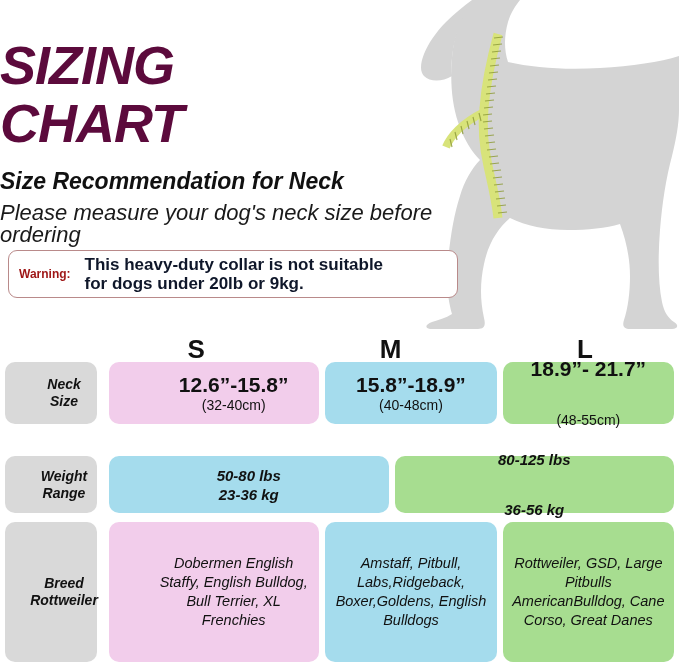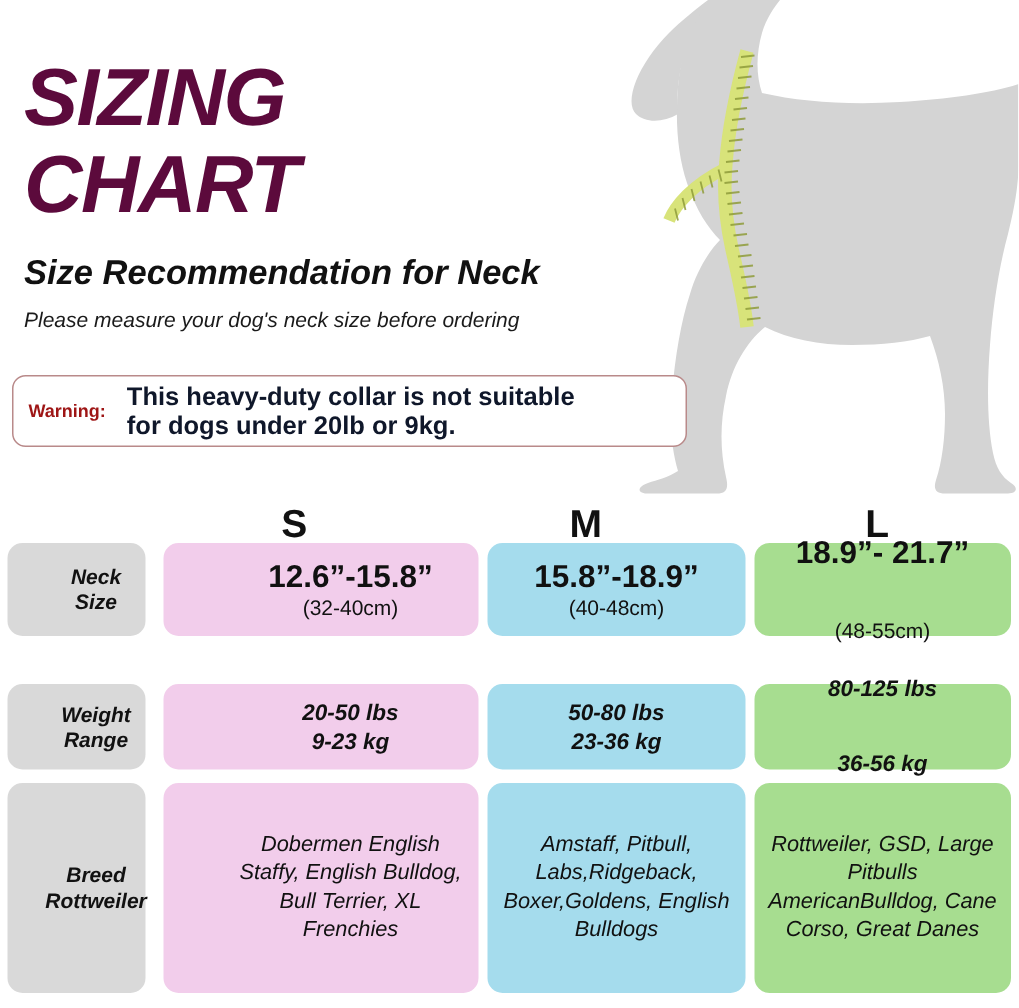--- a/index.html
+++ b/index.html
@@ -22,21 +22,21 @@
     left: 380px;
     top: 0px;
     width: 299px;
     height: 330px;
     z-index: 0;
   }
 
   
   #header-block {
     position: absolute;
-    left: 16px;
+    left: 0;
     top: 36px;
     width: 470px;
     z-index: 2;
   }
   .title-line {
     font-family: "Liberation Sans", sans-serif;
     font-weight: bold;
     font-style: italic;
     font-size: 54px;
     line-height: 58px;
@@ -50,21 +50,21 @@
     font-style: italic;
     font-size: 23px;
     line-height: 26px;
     color: #111111;
   }
   #instruction {
     margin-top: 8px;
     font-family: "Liberation Sans", sans-serif;
     font-style: italic;
     font-weight: normal;
-    font-size: 14px;
+    font-size: 22px;
     line-height: 22px;
     color: #1a1a1a;
   }
 
   
   #warning-box {
     position: absolute;
     left: 8px;
     top: 250px;
     width: 450px;
@@ -333,24 +333,20 @@
       <span class="neck-main">18.9”- 21.7”</span>
       <span class="neck-sub">(48-55cm)</span>
     </div>
   </div>
 
   <div class="t-row" id="row-weight">
     <div class="cell label-cell">
       <span>Weight</span>
       <span>Range</span>
     </div>
-    <div class="cell data-cell c-pink">
-      <span class="weight-line">20-50 lbs</span>
-      <span class="weight-line">9-23 kg</span>
-    </div>
     <div class="cell data-cell c-blue">
       <span class="weight-line">50-80 lbs</span>
       <span class="weight-line">23-36 kg</span>
     </div>
     <div class="cell data-cell c-green">
       <span class="weight-line">80-125 lbs</span>
       <span class="weight-line">36-56 kg</span>
     </div>
   </div>
 

